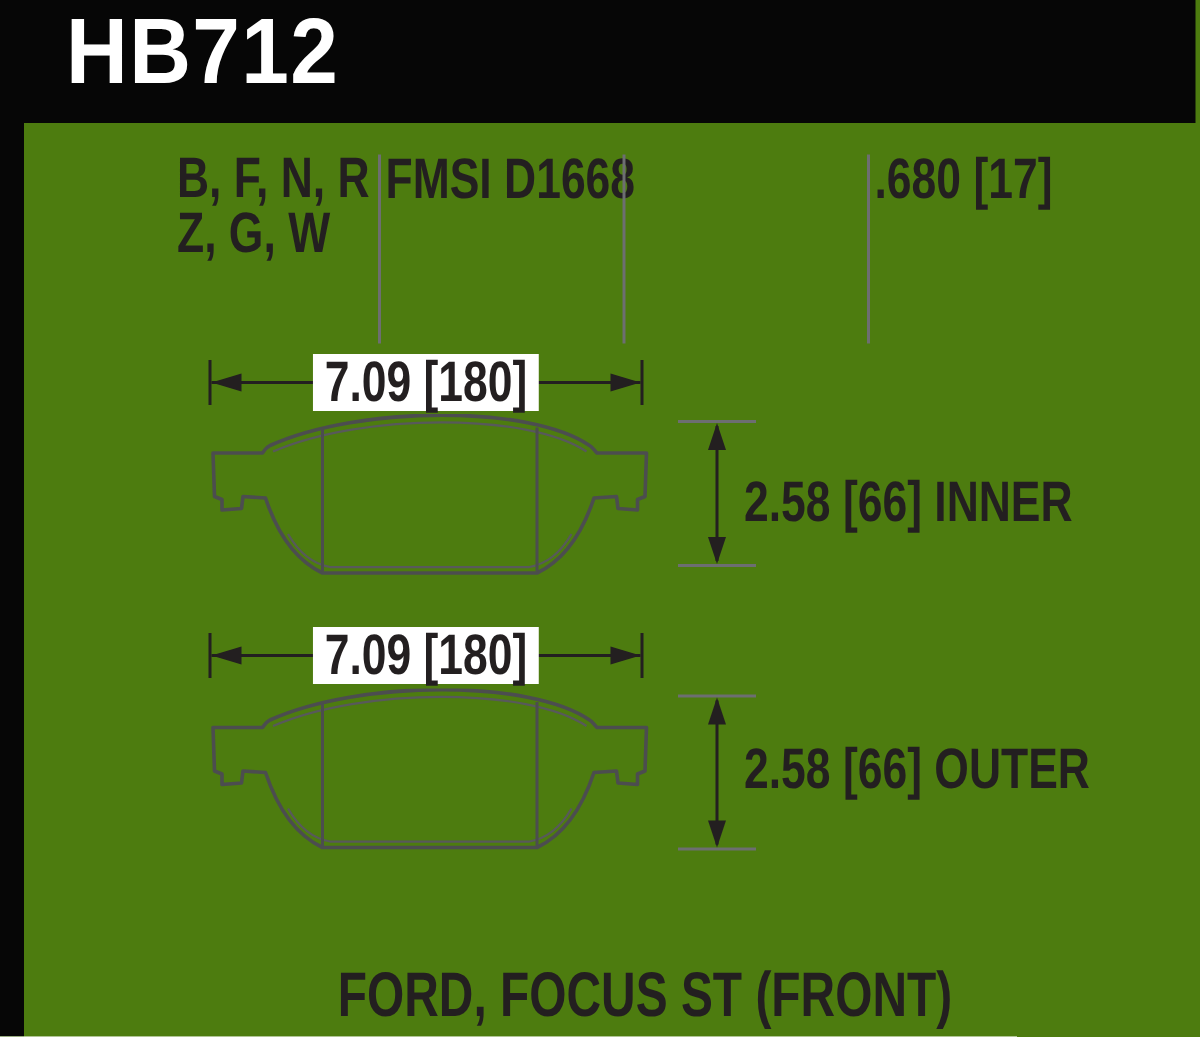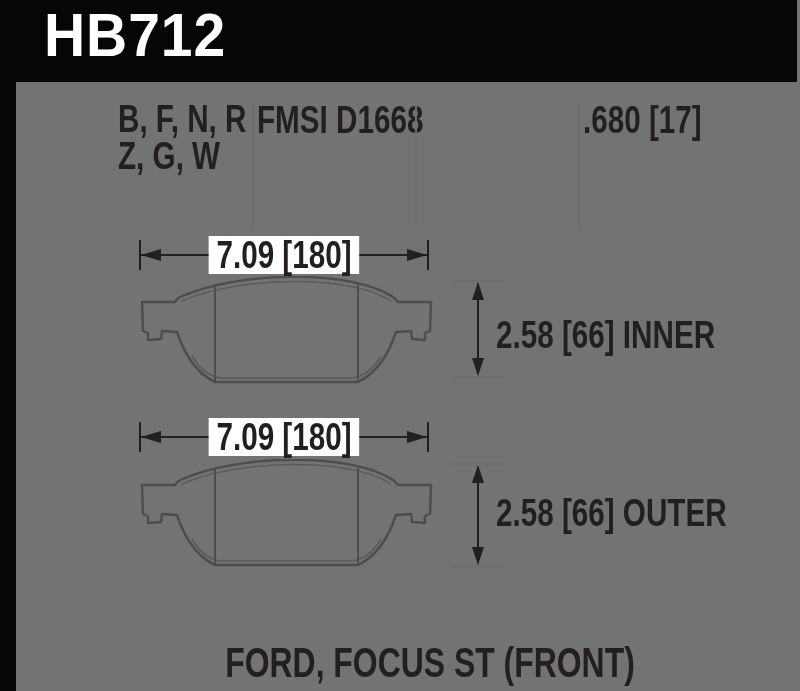--- a/index.html
+++ b/index.html
@@ -1,17 +1,17 @@
 <!DOCTYPE html>
 <html><head>
 <meta charset="utf-8">
 <style>
   html,body{margin:0;padding:0;background:#ffffff;}
   .sheet{
-    position:relative;width:800px;height:691px;background:#737373;overflow:hidden;
+    position:relative;width:800px;height:691px;background:#4d7c0f;overflow:hidden;
     font-family:"Liberation Sans","DejaVu Sans",sans-serif;color:#231f20;
   }
   
   .header-bar{position:absolute;left:0;top:0;width:797px;height:82px;background:#060606;}
   .left-border{position:absolute;left:0;top:0;width:16px;height:691px;background:#060606;}
   .part-number{
     position:absolute;left:44px;top:4px;font-size:62px;line-height:62px;font-weight:700;
     color:#ffffff;letter-spacing:1px;transform:scaleX(0.92);transform-origin:left top;white-space:nowrap;
   }
   

